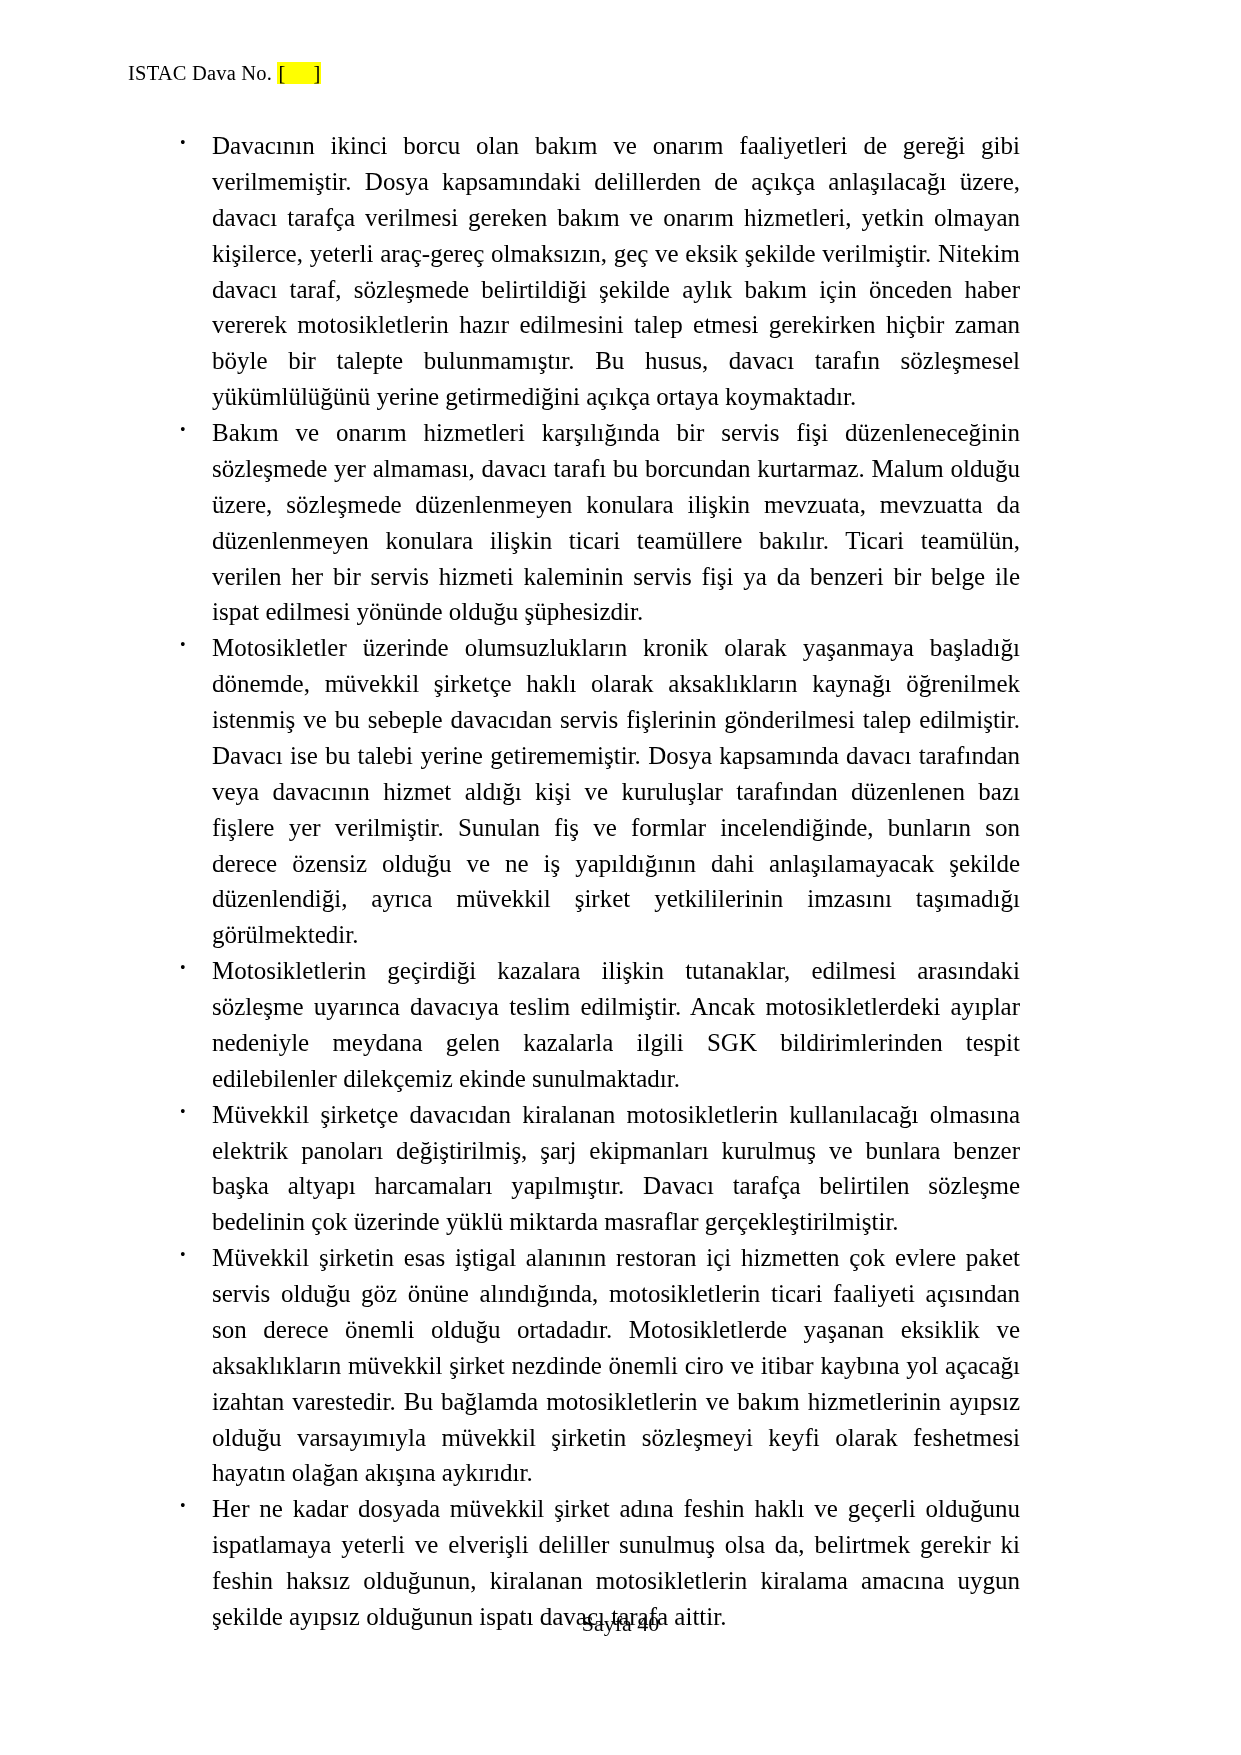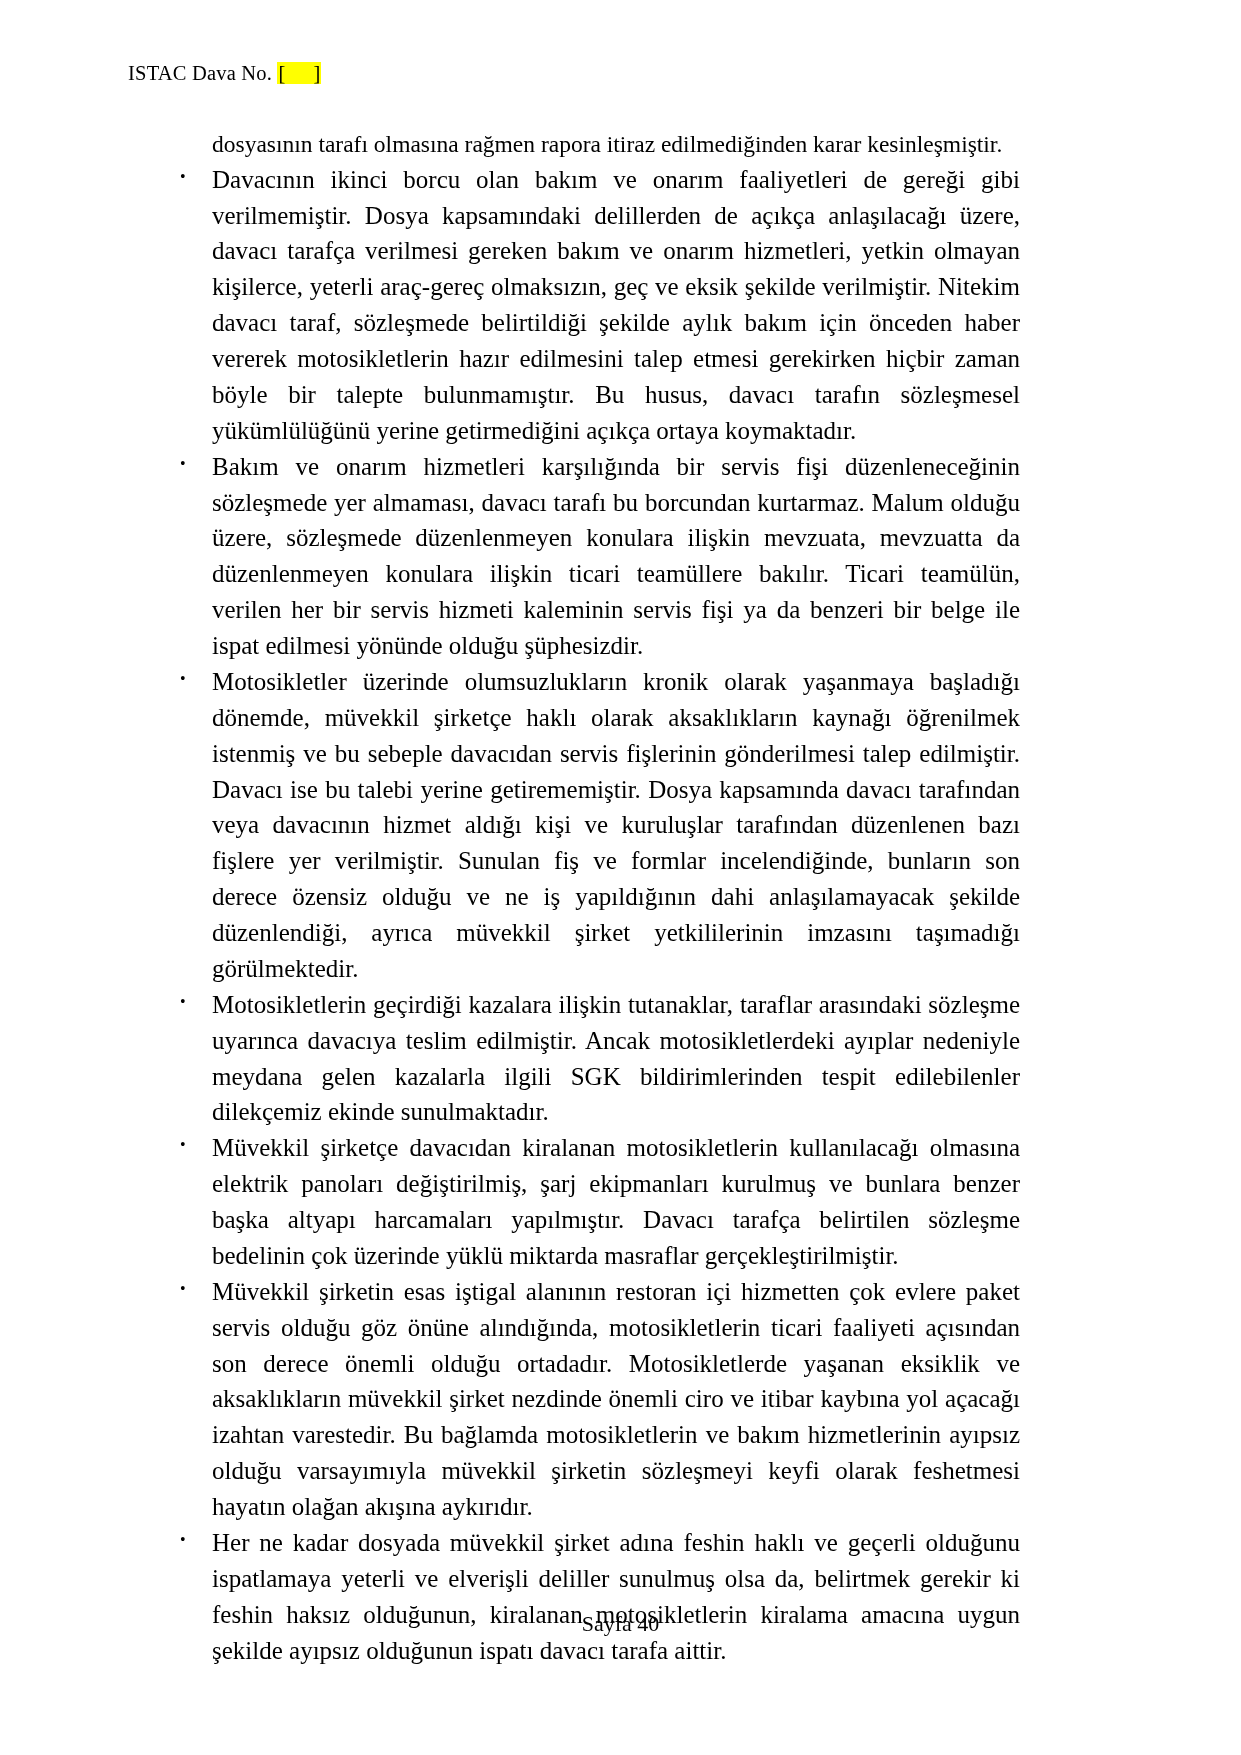--- a/index.html
+++ b/index.html
@@ -100,27 +100,26 @@
 <body>
 
 <div class="page">
 
   <div class="page-header">
     <span class="header-label">ISTAC Dava No.</span><span>&nbsp;</span><span class="case-no-placeholder"><span>[</span><span class="gap"></span><span>]</span></span>
   </div>
 
   <div class="body-block">
 
-    <p class="para cont">dosyasının tarafı olmasına rağmen rapora itiraz edilmediğinden karar kesinleşmiştir.</p>
 
     <ul class="bullets">
       <li class="bullet">Davacının ikinci borcu olan bakım ve onarım faaliyetleri de gereği gibi verilmemiştir. Dosya kapsamındaki delillerden de açıkça anlaşılacağı üzere, davacı tarafça verilmesi gereken bakım ve onarım hizmetleri, yetkin olmayan kişilerce, yeterli araç-gereç olmaksızın, geç ve eksik şekilde verilmiştir. Nitekim davacı taraf, sözleşmede belirtildiği şekilde aylık bakım için önceden haber vererek motosikletlerin hazır edilmesini talep etmesi gerekirken hiçbir zaman böyle bir talepte bulunmamıştır. Bu husus, davacı tarafın sözleşmesel yükümlülüğünü yerine getirmediğini açıkça ortaya koymaktadır.</li>
       <li class="bullet">Bakım ve onarım hizmetleri karşılığında bir servis fişi düzenleneceğinin sözleşmede yer almaması, davacı tarafı bu borcundan kurtarmaz. Malum olduğu üzere, sözleşmede düzenlenmeyen konulara ilişkin mevzuata, mevzuatta da düzenlenmeyen konulara ilişkin ticari teamüllere bakılır. Ticari teamülün, verilen her bir servis hizmeti kaleminin servis fişi ya da benzeri bir belge ile ispat edilmesi yönünde olduğu şüphesizdir.</li>
       <li class="bullet">Motosikletler üzerinde olumsuzlukların kronik olarak yaşanmaya başladığı dönemde, müvekkil şirketçe haklı olarak aksaklıkların kaynağı öğrenilmek istenmiş ve bu sebeple davacıdan servis fişlerinin gönderilmesi talep edilmiştir. Davacı ise bu talebi yerine getirememiştir. Dosya kapsamında davacı tarafından veya davacının hizmet aldığı kişi ve kuruluşlar tarafından düzenlenen bazı fişlere yer verilmiştir. Sunulan fiş ve formlar incelendiğinde, bunların son derece özensiz olduğu ve ne iş yapıldığının dahi anlaşılamayacak şekilde düzenlendiği, ayrıca müvekkil şirket yetkililerinin imzasını taşımadığı görülmektedir.</li>
-      <li class="bullet">Motosikletlerin geçirdiği kazalara ilişkin tutanaklar, taraflar arasındaki sözleşme uyarınca davacıya teslim edilmiştir. Ancak motosikletlerdeki ayıplar nedeniyle meydana gelen kazalarla ilgili SGK bildirimlerinden tespit edilebilenler dilekçemiz ekinde sunulmaktadır.</li>
+      <li class="bullet">Motosikletlerin geçirdiği kazalara ilişkin tutanaklar, edilmesi arasındaki sözleşme uyarınca davacıya teslim edilmiştir. Ancak motosikletlerdeki ayıplar nedeniyle meydana gelen kazalarla ilgili SGK bildirimlerinden tespit edilebilenler dilekçemiz ekinde sunulmaktadır.</li>
       <li class="bullet">Müvekkil şirketçe davacıdan kiralanan motosikletlerin kullanılacağı olmasına elektrik panoları değiştirilmiş, şarj ekipmanları kurulmuş ve bunlara benzer başka altyapı harcamaları yapılmıştır. Davacı tarafça belirtilen sözleşme bedelinin çok üzerinde yüklü miktarda masraflar gerçekleştirilmiştir.</li>
       <li class="bullet">Müvekkil şirketin esas iştigal alanının restoran içi hizmetten çok evlere paket servis olduğu göz önüne alındığında, motosikletlerin ticari faaliyeti açısından son derece önemli olduğu ortadadır. Motosikletlerde yaşanan eksiklik ve aksaklıkların müvekkil şirket nezdinde önemli ciro ve itibar kaybına yol açacağı izahtan varestedir. Bu bağlamda motosikletlerin ve bakım hizmetlerinin ayıpsız olduğu varsayımıyla müvekkil şirketin sözleşmeyi keyfi olarak feshetmesi hayatın olağan akışına aykırıdır.</li>
       <li class="bullet">Her ne kadar dosyada müvekkil şirket adına feshin haklı ve geçerli olduğunu ispatlamaya yeterli ve elverişli deliller sunulmuş olsa da, belirtmek gerekir ki feshin haksız olduğunun, kiralanan motosikletlerin kiralama amacına uygun şekilde ayıpsız olduğunun ispatı davacı tarafa aittir.</li>
     </ul>
 
   </div>
 
   <div class="page-footer">
     <span>Sayfa 40</span>
   </div>

